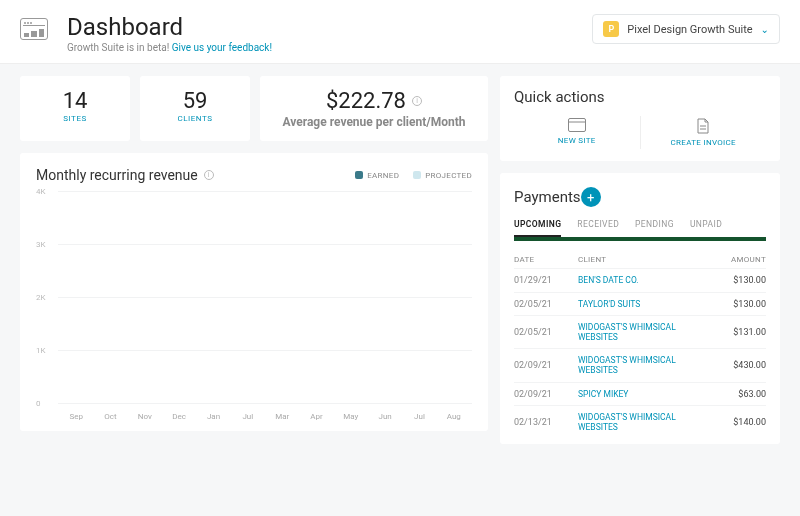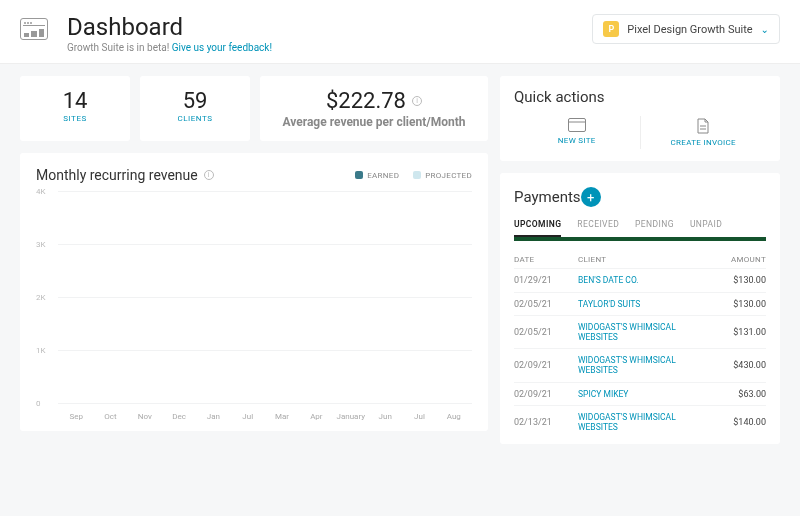--- a/index.html
+++ b/index.html
@@ -173,21 +173,21 @@
           </div>
         <div class="xlabels" id="xlabels">
             <div class="xlab">Sep</div>
             <div class="xlab">Oct</div>
             <div class="xlab">Nov</div>
             <div class="xlab">Dec</div>
             <div class="xlab">Jan</div>
             <div class="xlab">Jul</div>
             <div class="xlab">Mar</div>
             <div class="xlab">Apr</div>
-            <div class="xlab">January</div>
+            <div class="xlab">May</div>
             <div class="xlab">Jun</div>
             <div class="xlab">Jul</div>
             <div class="xlab">Aug</div>
           </div>
       <div class="ytick" style="top: 212px;">0</div>
           <div class="yline" style="top: 212px;"></div>
           <div class="ytick" style="top: 159px;">1K</div>
           <div class="yline" style="top: 159px;"></div>
           <div class="ytick" style="top: 106px;">2K</div>
           <div class="yline" style="top: 106px;"></div>

